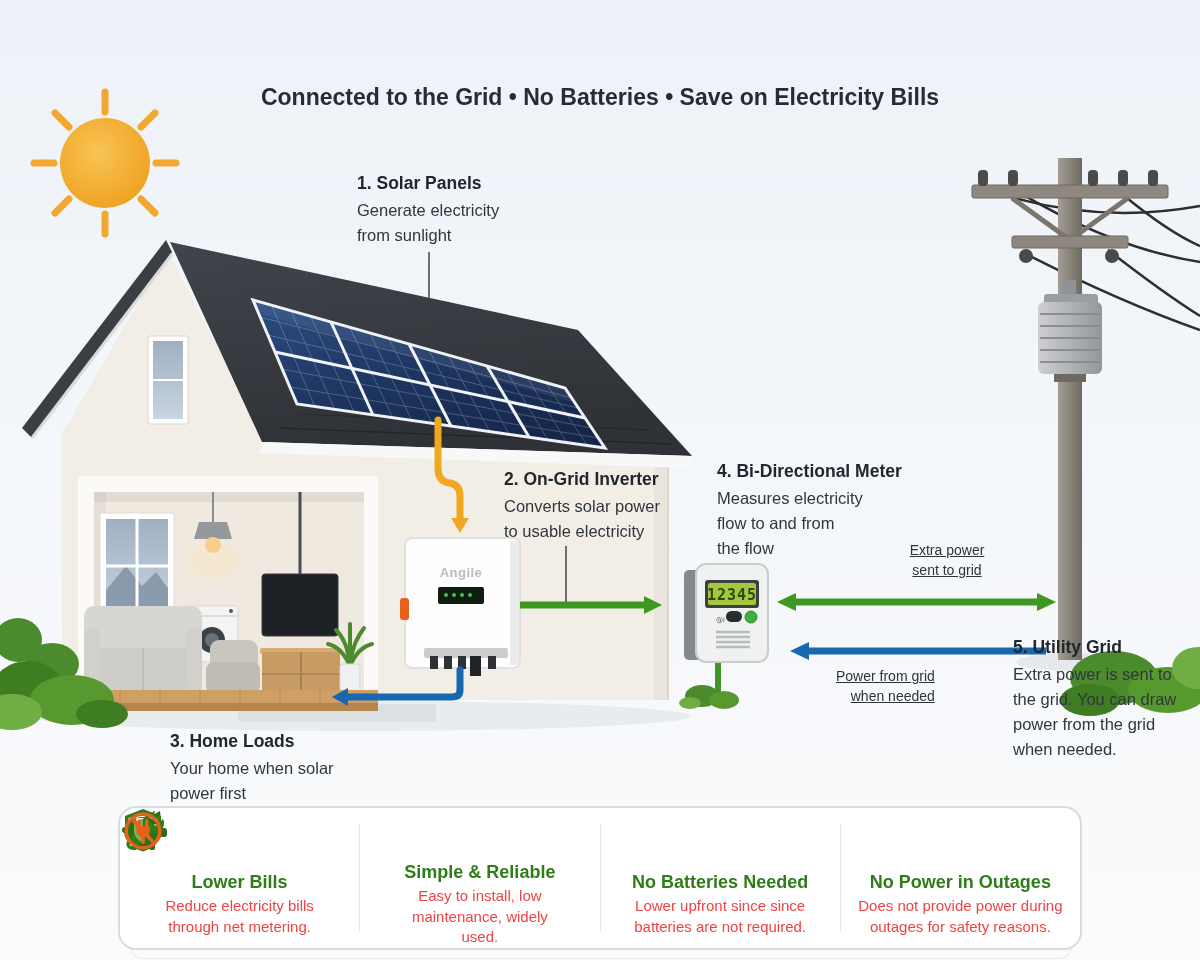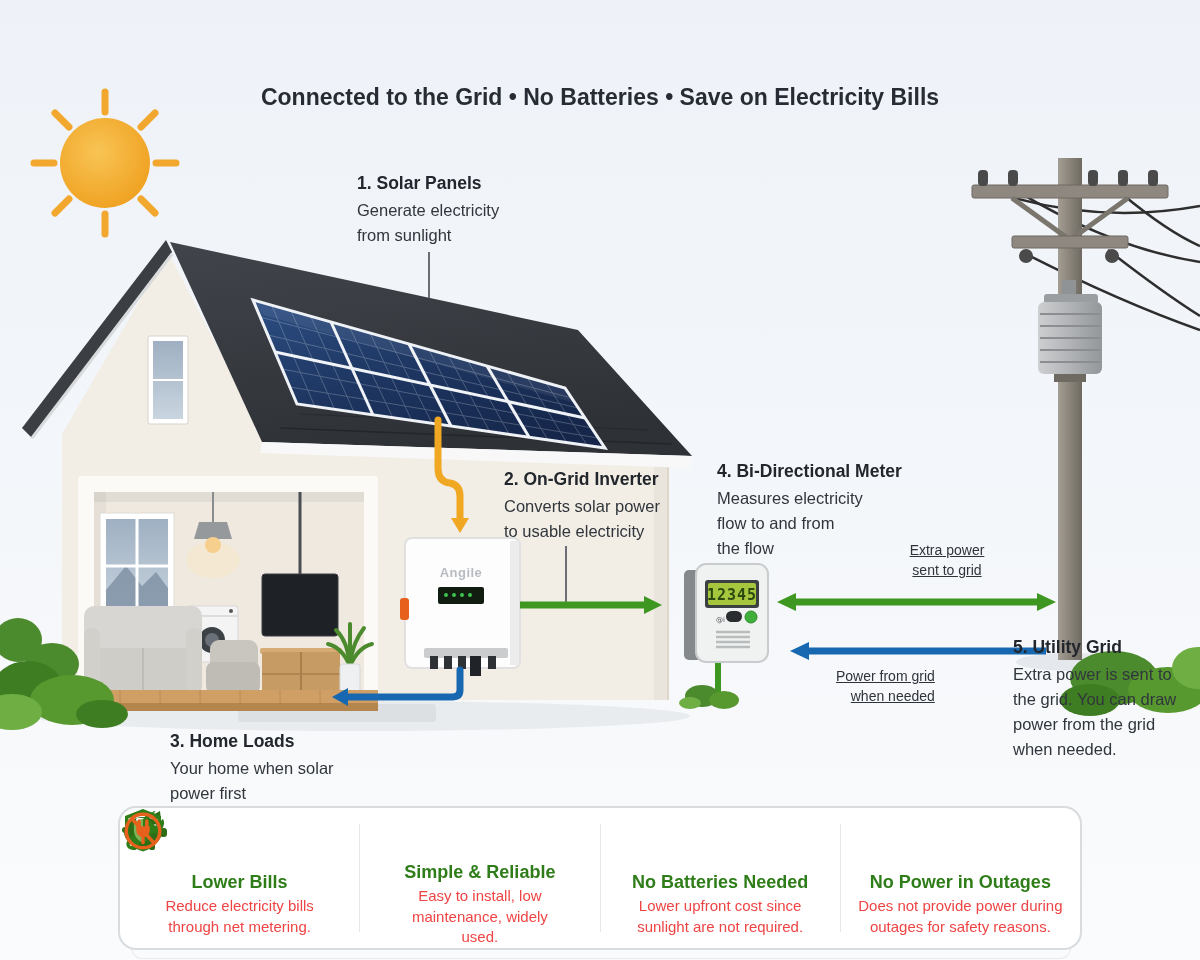--- a/index.html
+++ b/index.html
@@ -448,21 +448,21 @@
 
     <div class="benefit b3">
       <div class="icon">
         <svg width="46" height="48" viewBox="0 0 48 50">
           <path d="M24,3 L41,9.5 V23 c0,10.5 -7.5,17.5 -17,20.5 C14.5,40.5 7,33.5 7,23 V9.5 Z" fill="none" stroke="#2e7d19" stroke-width="3.6"></path>
           <path d="M24,11 l9.5,3.7 V23 c0,6.5 -4.2,11 -9.5,13.3 z" fill="#2e7d19"></path>
           <path d="M24,11 l-9.5,3.7 V23 c0,6.5 4.2,11 9.5,13.3 z" fill="#7db356"></path>
         </svg>
       </div>
       <div class="t">No Batteries Needed</div>
-      <div class="d">Lower upfront cost since sunlight are not required.</div>
+      <div class="d">Lower upfront since since batteries are not required.</div>
     </div>
 
     <div class="vdiv"></div>
 
     <div class="benefit b4">
       <div class="icon">
         <svg width="46" height="46" viewBox="0 0 48 48">
           <g stroke="#e8611c" stroke-width="3.6" fill="none" stroke-linecap="round">
             <circle cx="24" cy="24" r="17.5"></circle>
             <line x1="12.5" y1="11.5" x2="35.5" y2="36.5"></line>

